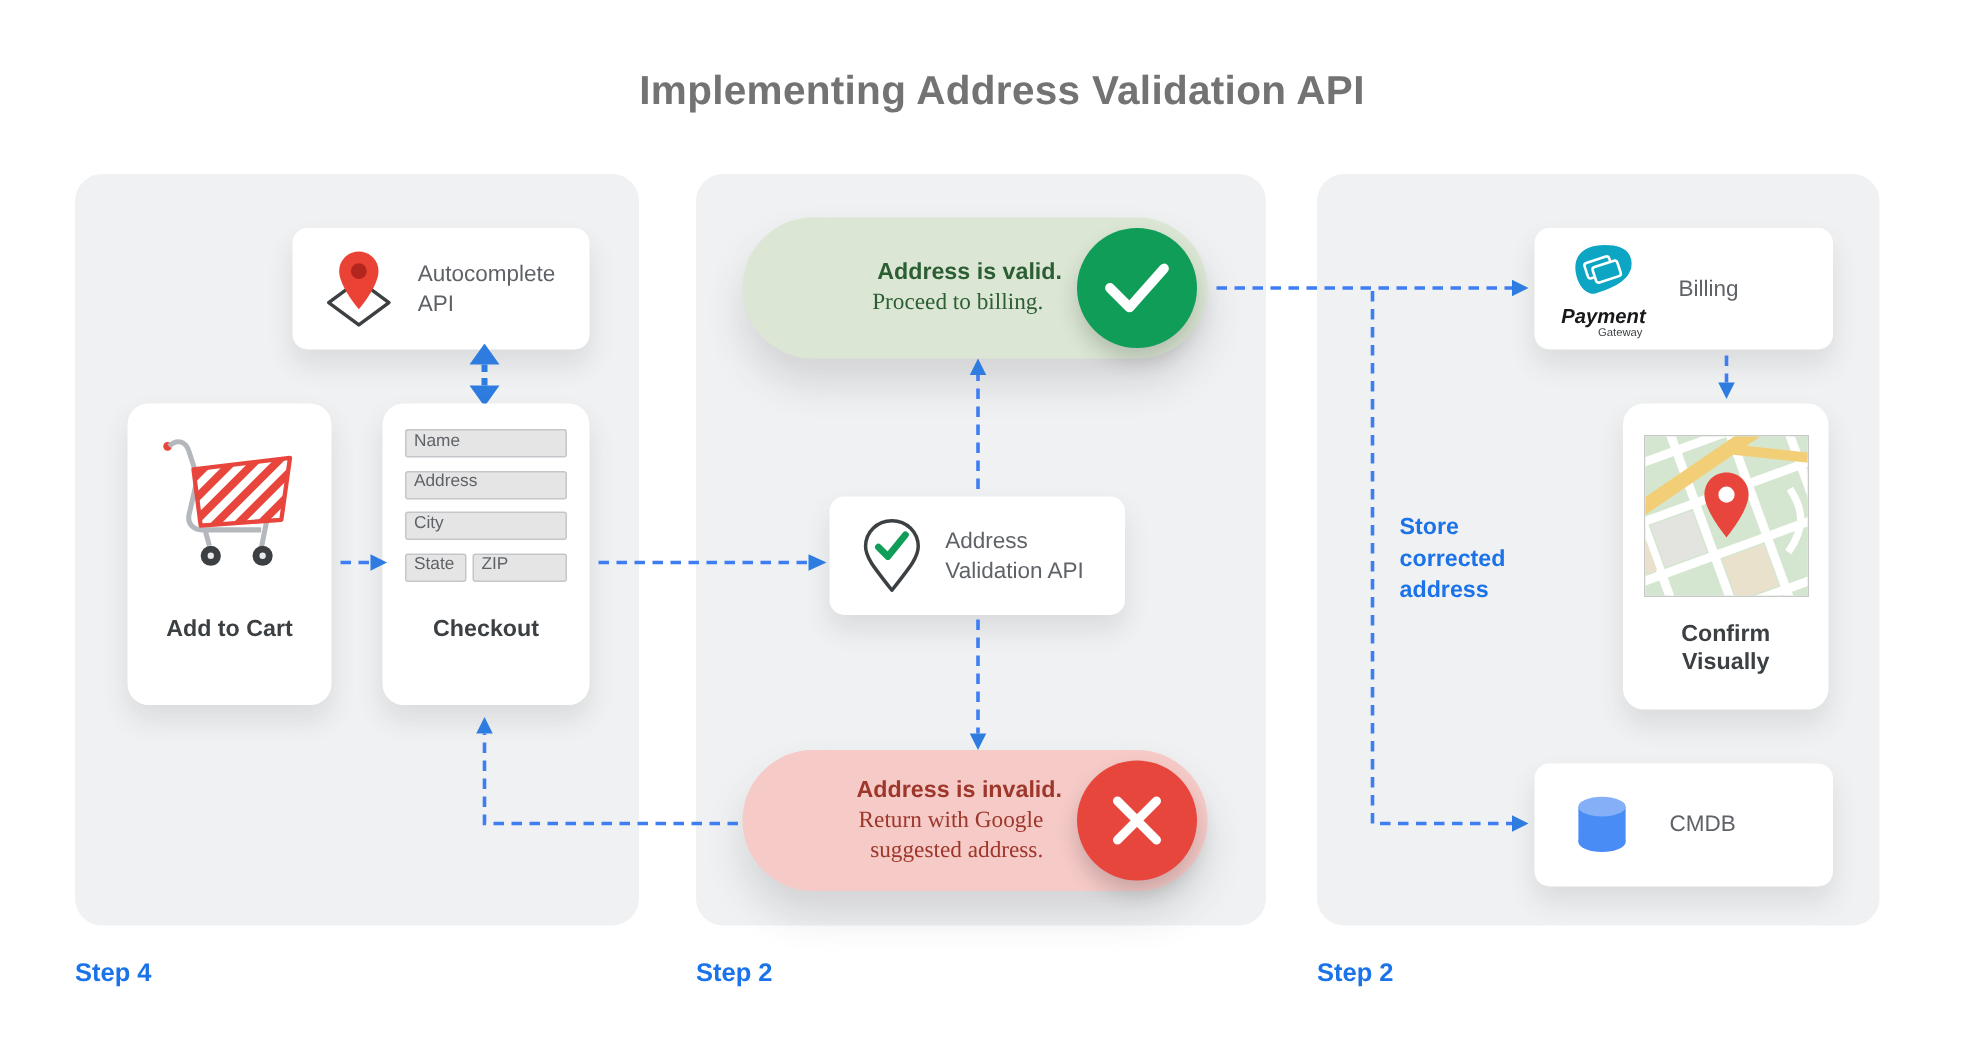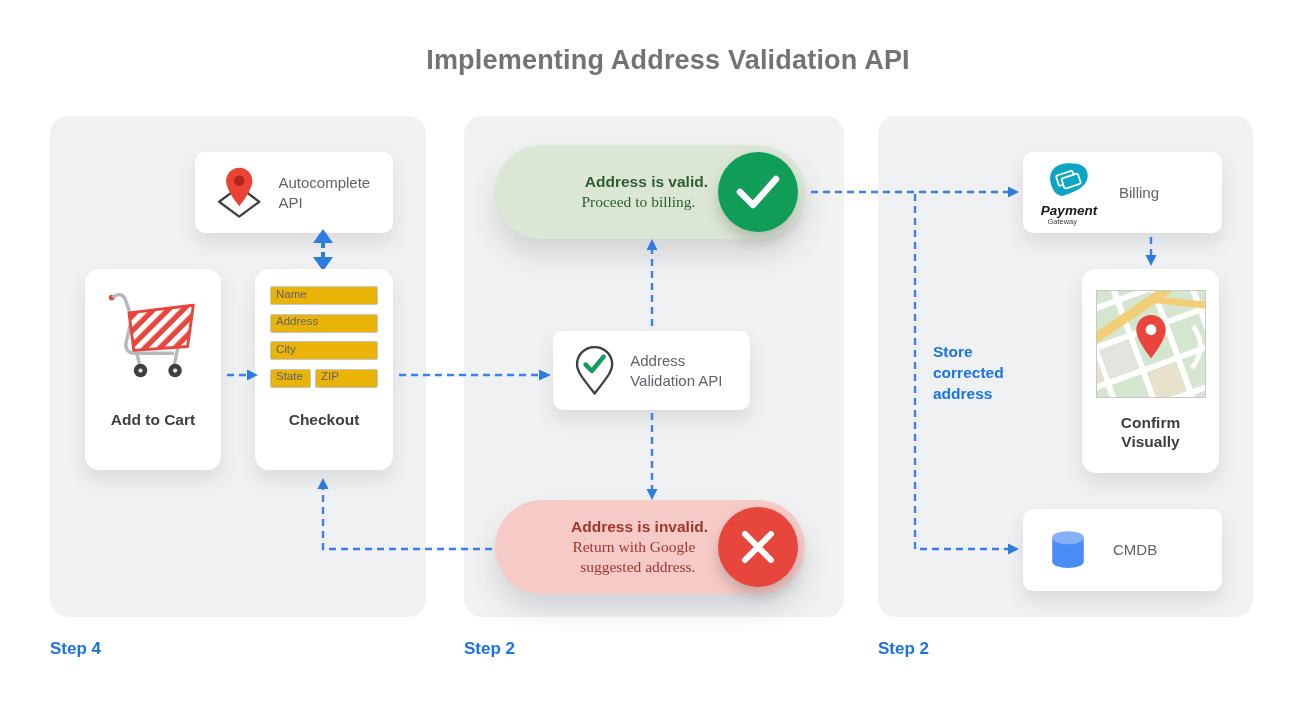--- a/index.html
+++ b/index.html
@@ -21,21 +21,21 @@
               font-size:15.5px;font-weight:700;color:#3c4043;line-height:19px;}
   
   .autocomplete{left:195px;top:152px;width:198px;height:81px;padding-left:18px;gap:13px;box-sizing:border-box;}
   .autocomplete .side-label{width:118px;}
   .biarrow{position:absolute;left:310px;top:229px;z-index:2;}
   .addtocart{left:85px;top:269px;width:136px;height:201px;}
   .addtocart svg{position:absolute;left:20px;top:18px;}
   .checkout{left:255px;top:269px;width:138px;height:201px;}
   .fields{position:absolute;left:15px;top:17px;width:108px;}
   .fields input{display:block;box-sizing:border-box;width:108px;height:19px;margin-bottom:8.5px;
-                border:1px solid #c3c7cb;border-radius:2px;background:#eab308;
+                border:1px solid #c3c7cb;border-radius:2px;background:#e5e5e5;
                 font-family:"Liberation Sans","DejaVu Sans",sans-serif;
                 font-size:11.5px;color:#5f6368;padding:0 0 4px 5px;outline:none;}
   .fields input::placeholder{color:#5f6368;opacity:1;}
   .row2{display:flex;gap:4px;}
   .row2 input.state{width:41px;}
   .row2 input.zip{width:63px;}
   
   .pill{position:absolute;width:310px;height:94px;border-radius:47px;z-index:2;
         box-shadow:0 16px 26px rgba(60,64,67,.16);}
   .pill.valid{left:495px;top:145px;background:#dbe7d4;}
@@ -51,21 +51,21 @@
                  display:flex;align-items:center;justify-content:center;
                  box-shadow:0 8px 14px rgba(0,0,0,.18);}
   .status-circle.green{background:#0f9d58;}
   .status-circle.red{background:#e7463d;}
   .validation{left:553px;top:331px;width:197px;height:79px;padding-left:20px;gap:14px;box-sizing:border-box;}
   .validation .side-label{width:122px;}
   
   .billing{left:1023px;top:152px;width:199px;height:81px;padding-left:14px;gap:18px;box-sizing:border-box;}
   .logo{width:64px;display:flex;flex-direction:column;align-items:center;}
   .logo .pay{font-size:13.5px;font-weight:700;font-style:italic;color:#17181a;line-height:12px;margin-top:1px;}
-  .logo .gate{font-size:7.5px;color:#3c4043;line-height:9px;align-self:flex-end;margin-right:24px;}
+  .logo .gate{font-size:7.5px;color:#3c4043;line-height:9px;align-self:flex-end;margin-right:6px;}
   .confirm{left:1082px;top:269px;width:137px;height:204px;}
   .confirm .map{position:absolute;left:14px;top:21px;border:1px solid #c6c9c7;}
   .confirm .tall-label{top:144px;padding:0 20px;box-sizing:border-box;}
   .cmdb{left:1023px;top:509px;width:199px;height:82px;padding-left:24px;gap:24px;box-sizing:border-box;}
   .note{position:absolute;left:933px;top:341px;width:100px;z-index:2;
         font-size:15.5px;font-weight:700;color:#1a73e8;line-height:21px;}
 </style>
 </head>
 <body>
 

